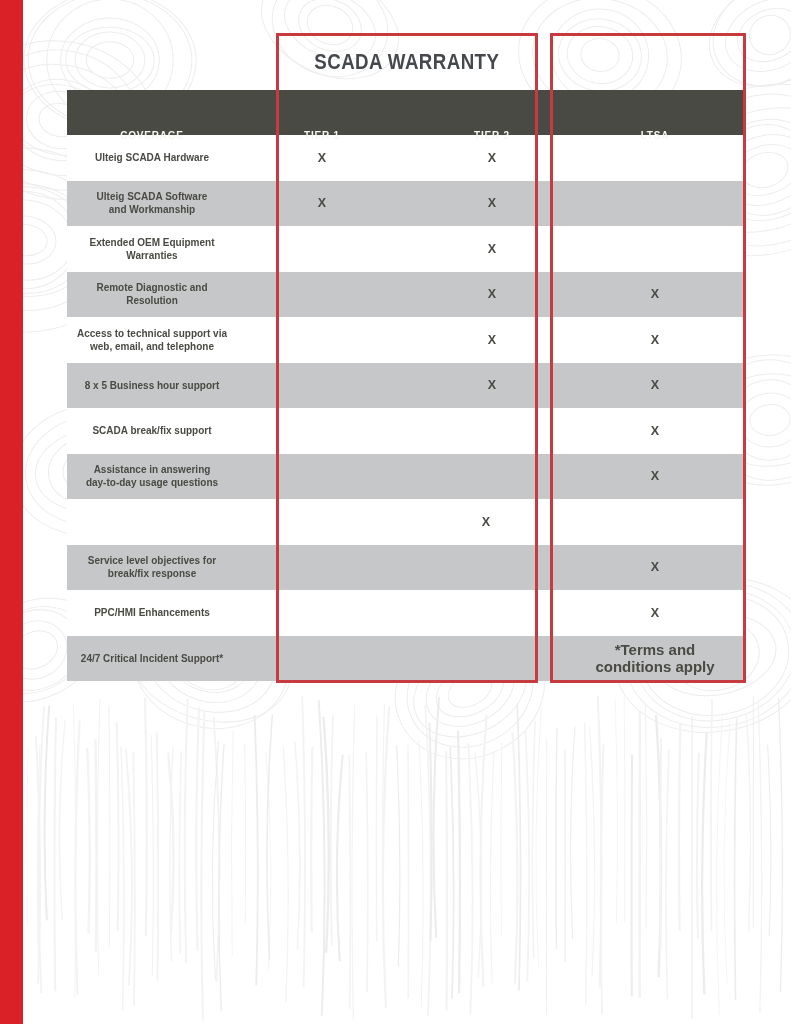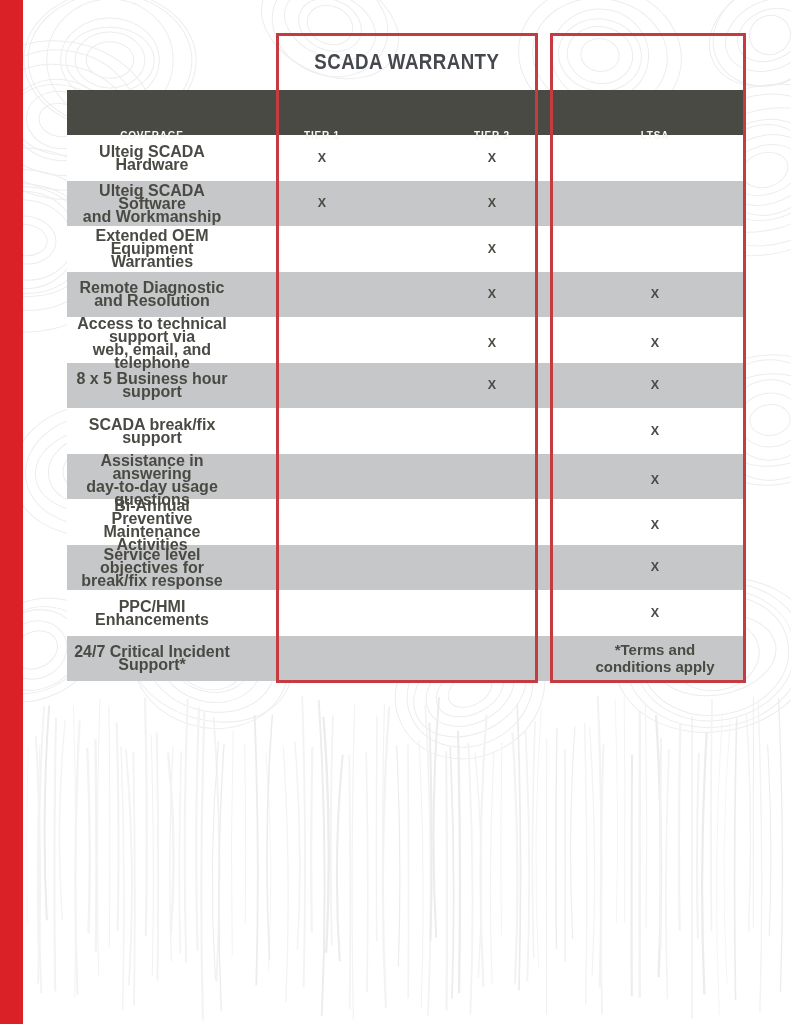--- a/index.html
+++ b/index.html
@@ -67,21 +67,21 @@
   }
   .trow.alt { background: var(--row_alt_bg); }
   .cell {
     display: flex;
     align-items: center;
     justify-content: center;
     text-align: center;
     color: var(--row_text);
   }
   .label-cell {
-    font-size: 16px;
+    font-size: 10px;
     font-weight: bold;
     line-height: 13px;
     padding: 0 6px;
   }
   .mark-cell {
     font-size: 12.5px;
     font-weight: bold;
   }
   .mark-cell.note { font-size: 15px; }
   
@@ -376,23 +376,20 @@
         </div>
         <div class="trow alt">
           <div class="cell label-cell">
             <div>Assistance in answering<br>day-to-day usage questions</div>
           </div>
           <div class="cell mark-cell tier1"></div>
           <div class="cell mark-cell tier2"></div>
           <div class="cell mark-cell ltsa">X</div>
         </div>
         <div class="trow">
-          <div class="cell label-cell">
-            <div>Bi-Annual Preventive<br>Maintenance Activities</div>
-          </div>
           <div class="cell mark-cell tier1"></div>
           <div class="cell mark-cell tier2"></div>
           <div class="cell mark-cell ltsa">X</div>
         </div>
         <div class="trow alt">
           <div class="cell label-cell">
             <div>Service level objectives for<br>break/fix response</div>
           </div>
           <div class="cell mark-cell tier1"></div>
           <div class="cell mark-cell tier2"></div>

